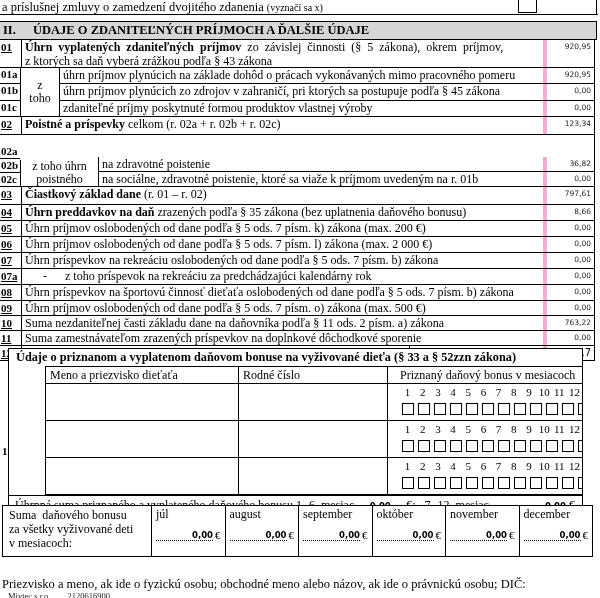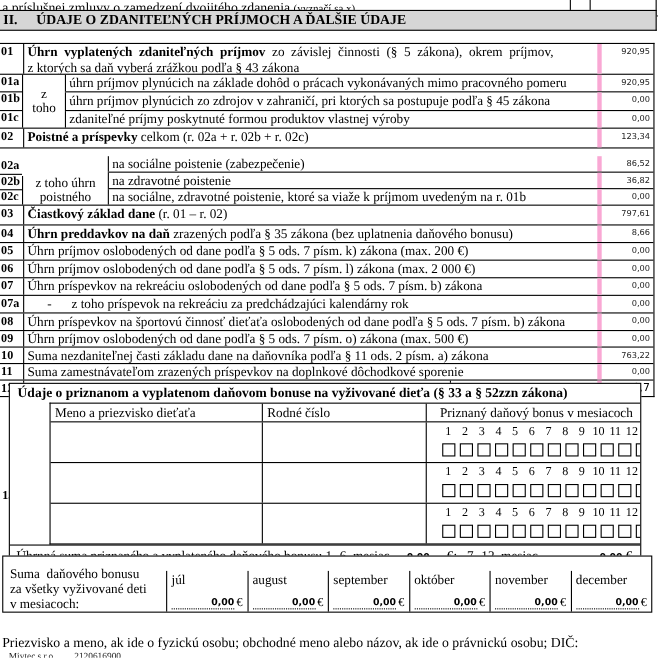--- a/index.html
+++ b/index.html
@@ -11,29 +11,29 @@
   .topline{left:2px;top:0;font-size:12.5px;white-space:pre;}
   .topnote{font-size:10px;}
   .topcb{left:518px;top:-5px;width:17px;height:16px;border:1.6px solid #000;background:#fff;}
   .toprule{left:0;top:14px;width:598px;border-top:1.3px solid #000;}
   .topright{left:596px;top:0;height:14px;border-left:1.3px solid #000;}
 
   
   .secbar{left:0;width:596px;height:17px;background:#d6d6d6;border:1.2px solid #000;border-left:none;
           display:flex;align-items:center;font-weight:bold;font-size:12.5px;}
   .secnum{width:30px;padding-left:3px;flex:none;}
-  .sec2{top:9px;}
+  .sec2{top:21px;}
   .sec3{top:560px;}
 
   
   .mtable{left:0;top:39px;width:594px;border:1.2px solid #000;border-left:none;background:#fff;}
   .trow{display:flex;border-top:1px solid #000;align-items:stretch;}
   .trow.first{border-top:none;}
   .h26{height:27px;} .h17{height:17px;} .h15{height:15px;} .h14{height:14px;}
-  .ncol{width:20px;flex:none;font-weight:bold;font-size:11px;line-height:13px;padding:1px 0 0 1px;overflow:hidden;}
+  .ncol{width:20px;flex:none;font-weight:bold;font-size:11px;line-height:13px;padding:1px 0 0 1px;overflow:hidden;text-decoration:underline;}
   .lbl{flex:1;border-left:1px solid #000;padding:0 3px;font-size:12px;line-height:14px;white-space:pre;overflow:hidden;}
   .lbl b{font-weight:bold;}
   .vcol{width:44px;flex:none;border-left:4px solid #f9a8d4;text-align:right;
         font-family:"DejaVu Sans",sans-serif;font-size:7.5px;color:#222;padding:2px 3px 0 0;}
   .v12{font-size:10px;color:#000;padding-top:1px;}
   .midcell{width:133px;flex:none;border-left:1px solid #000;}
   .wide1{word-spacing:3px;}
   
   .grow{display:flex;border-top:1px solid #000;}
   .gnums{width:20px;flex:none;display:flex;flex-direction:column;}
@@ -60,21 +60,21 @@
   .mnums{display:flex;height:13px;padding-left:12px;}
   .mnums .mn{width:16px;text-align:center;font-size:11px;line-height:13px;}
   .mboxes{display:flex;height:20px;padding-left:12px;align-items:center;}
   .mboxes .cb{width:12px;height:12px;border:1.5px solid #000;margin:0 2px;box-sizing:border-box;flex:none;}
   .bsummary{border-top:1px solid #000;height:19px;padding:2px 4px 0 6px;font-size:12px;white-space:nowrap;overflow:hidden;}
   .dotfill{display:inline-block;border-bottom:1.5px dotted #000;font-family:"DejaVu Sans",sans-serif;
            font-size:8.5px;font-weight:bold;vertical-align:baseline;line-height:10px;}
   .d1{width:46px;text-align:center;} .d2{width:74px;text-align:right;}
 
   
-  .montable{left:2px;top:505px;width:589px;height:50px;border:1.3px solid #000;display:flex;background:#fff;align-items:flex-end;}
+  .montable{left:2px;top:505px;width:589px;height:50px;border:1.3px solid #000;display:flex;background:#fff;}
   .mlabel{width:142px;flex:none;padding:2px 0 0 6px;font-size:12px;line-height:14px;white-space:pre;overflow:hidden;}
   .mcell{flex:1;border-left:1px solid #000;padding:1px 4px 2px 4px;font-size:12px;display:flex;flex-direction:column;overflow:hidden;}
   .mname{height:15px;}
   .vline{display:flex;align-items:flex-end;margin-top:8px;}
   .dots{flex:1;border-bottom:1.2px dotted #000;text-align:right;font-family:"DejaVu Sans",sans-serif;
         font-size:8.5px;font-weight:bold;line-height:10px;}
   .eur{font-size:11px;margin-left:2px;line-height:11px;}
 
   
   .emp1{left:2px;top:577px;font-size:12.5px;white-space:nowrap;font-family:Liberation Serif, serif;}
@@ -142,24 +142,20 @@
       <div class="gnums">
         <div class="ncell">02a</div>
         <div class="ncell">02b</div>
         <div class="ncell">02c</div>
       </div>
       <div class="spancell sp2">
         <div>z toho úhrn</div>
         <div>poistného</div>
       </div>
       <div class="glbls">
-        <div class="glrow">
-            <div class="lbl">na sociálne poistenie (zabezpečenie)</div>
-            <div class="vcol">86,52</div>
-          </div>
         <div class="glrow">
             <div class="lbl">na zdravotné poistenie</div>
             <div class="vcol">36,82</div>
           </div>
         <div class="glrow">
             <div class="lbl">na sociálne, zdravotné poistenie, ktoré sa viaže k príjmom uvedeným na r. 01b</div>
             <div class="vcol">0,00</div>
           </div>
       </div>
     </div>

